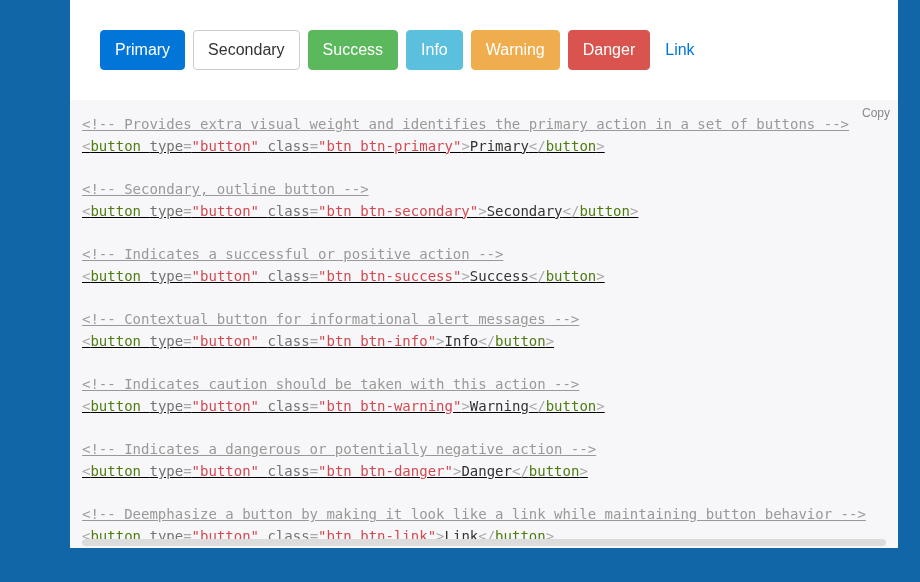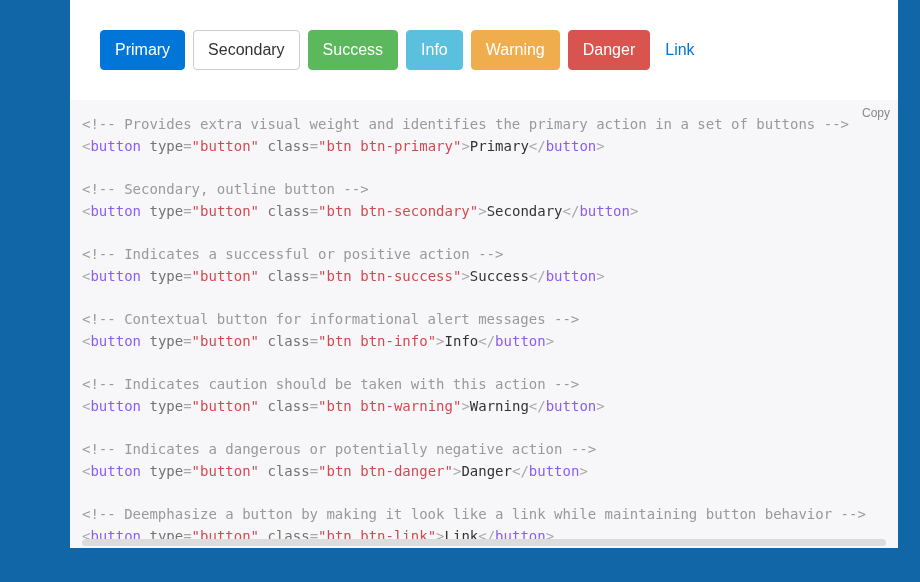--- a/index.html
+++ b/index.html
@@ -62,23 +62,23 @@
     font-family: -apple-system, BlinkMacSystemFont, "Segoe UI", Helvetica, Arial, sans-serif;
     cursor:pointer;
   }
   .scrollbar-fake {
     position:absolute;
     left:12px; right:12px; bottom:2px;
     height:7px;
     background:#dcdcdc;
     border-radius:4px;
   }
-  .codeline { white-space:pre; }
+  .codeline { white-space:pre;text-decoration:underline; }
   .c-com  { color:#999; }      
-  .c-blue { color:#8b5cf6; }   
+  .c-blue { color:#4d7c0f; }   
   .c-key  { color:#737373; }   
   .c-red  { color:#d44950; }   
   .c-txt  { color:#333; }      
   .c-punc { color:#a8a8a8; }   
 
   pre { margin:0; }
 </style>
 </head>
 <body>
 

